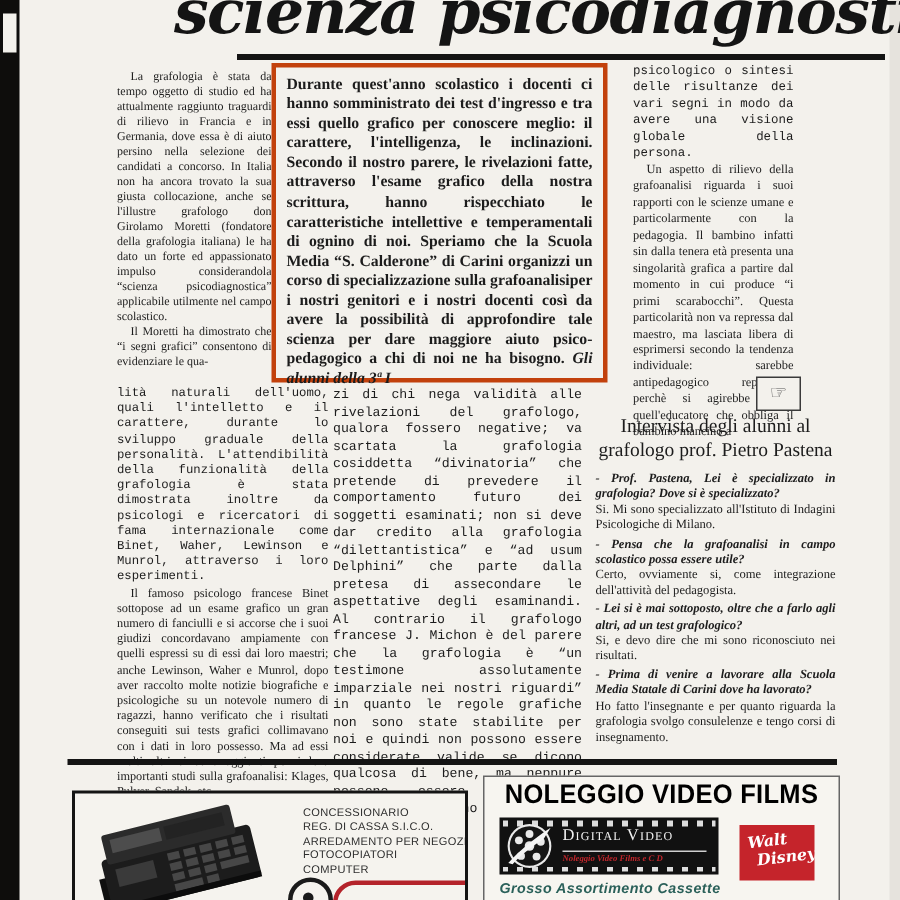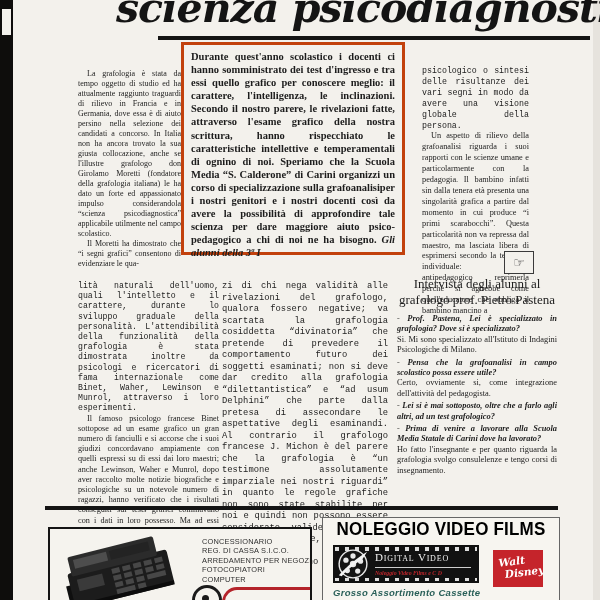--- a/index.html
+++ b/index.html
@@ -8,21 +8,21 @@
   
   .scan-strip{position:absolute;left:0;top:0;width:13px;height:600px;background:#0e0d0c;}
   .scan-notch{position:absolute;left:2px;top:9px;width:9px;height:26px;background:#f3f1ec;}
   .scan-edge-right{position:absolute;right:0;top:0;width:7px;height:600px;background:#e6e3dd;}
   
   .title{position:absolute;left:116px;top:-16px;width:478px;white-space:nowrap;
          font-family:"DejaVu Serif",serif;font-style:italic;font-weight:bold;
          font-size:41px;letter-spacing:-1px;color:#141414;}
   .title-rule{position:absolute;left:158px;top:36px;width:432px;height:4px;background:#141414;}
   
-  .bodytxt{font-size:8.2px;line-height:10.2px;text-align:justify;margin-top:23px;}
+  .bodytxt{font-size:8.2px;line-height:10.2px;text-align:justify;}
   .bodytxt p{margin:0;text-indent:9px;}
   .bodytxt p.cont{text-indent:0;font-family:Liberation Mono, monospace;}
   .col-left-a{position:absolute;left:78px;top:46px;width:103px;font-size:8px;line-height:10px;}
   .col-left-b{position:absolute;left:78px;top:258px;width:141px;}
   .col-left-b p.pertanto{text-indent:22px;}
   .col-mid{position:absolute;left:222px;top:258px;width:166px;font-size:8.8px;line-height:11.5px;}
   .col-right{position:absolute;left:422px;top:43px;width:107px;font-size:8.3px;line-height:10.9px;}
   
   .intro-box{position:absolute;left:181px;top:42px;width:224px;height:213px;box-sizing:border-box;
              border:3px solid #c2410c;padding:5px 7px 4px 7px;background:#f3f1ec;}
@@ -126,20 +126,21 @@
     <div class="iv-head">
       <div>Intervista degli alunni al</div>
       <div>grafologo prof. Pietro Pastena</div>
     </div>
     <div class="iv-qa">
       <p class="iv-q">- Prof. Pastena, Lei è specializzato in grafologia? Dove si è specializzato?</p>
       <p class="iv-a">Si. Mi sono specializzato all'Istituto di Indagini Psicologiche di Milano.</p>
       <p class="iv-q">- Pensa che la grafoanalisi in campo scolastico possa essere utile?</p>
       <p class="iv-a">Certo, ovviamente si, come integrazione dell'attività del pedagogista.</p>
       <p class="iv-q">- Lei si è mai sottoposto, oltre che a farlo agli altri, ad un test grafologico?</p>
+      <p class="iv-a">Si, e devo dire che mi sono riconosciuto nei risultati.</p>
       <p class="iv-q">- Prima di venire a lavorare alla Scuola Media Statale di Carini dove ha lavorato?</p>
       <p class="iv-a">Ho fatto l'insegnante e per quanto riguarda la grafologia svolgo consulelenze e tengo corsi di insegnamento.</p>
     </div>
   </div>
 
   <div class="bottom-rule"></div>
 
   <div class="ad-sico">
     <svg class="sico-img" viewBox="0 0 150 72">
       <g transform="rotate(-14 70 40)">

